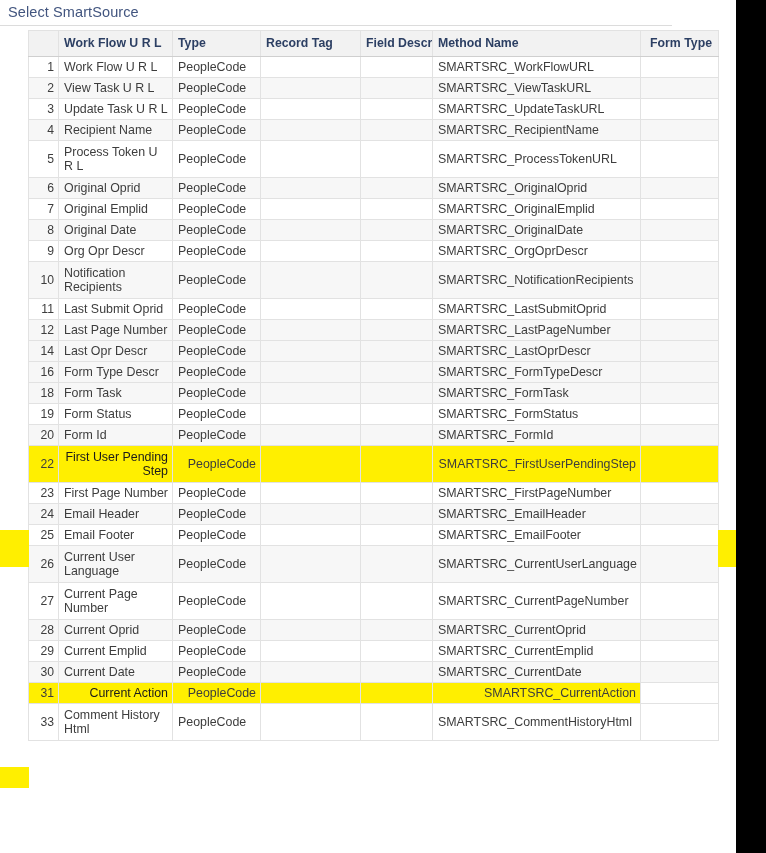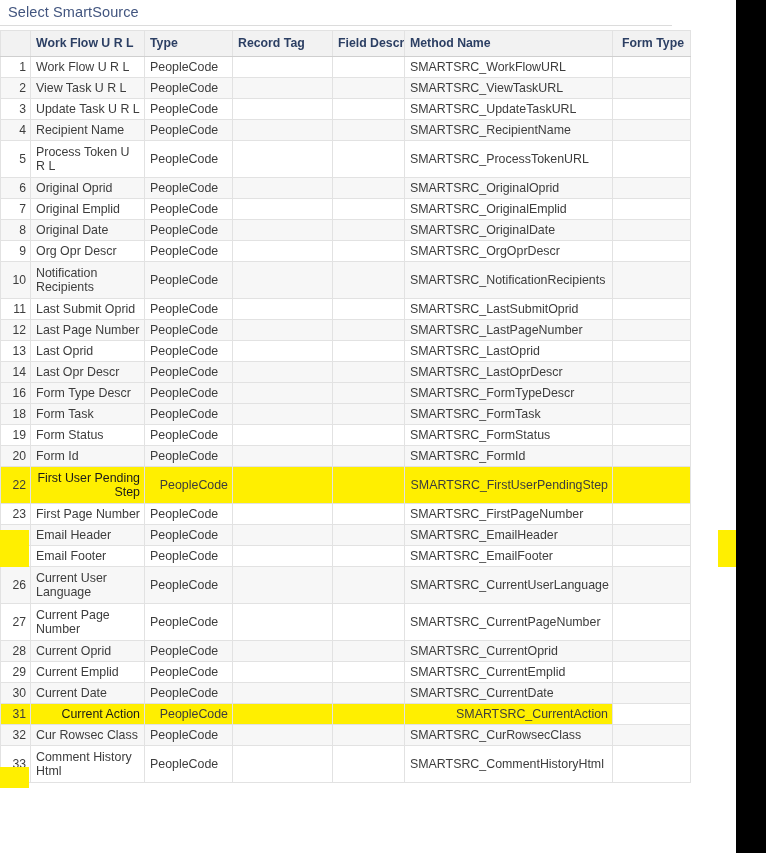--- a/index.html
+++ b/index.html
@@ -39,20 +39,21 @@
     padding: 4px 0 5px 8px;
     letter-spacing: .1px;
     font-weight: normal;
   }
   .title-rule {
     border-bottom: 1px solid #dcdcdc;
     margin: 0;
     height: 0;
   }
   .grid-wrap {
+    padding-left: 28px;
     padding-top: 4px;
     box-sizing: border-box;
   }
   table.grid {
     border-collapse: collapse;
     table-layout: fixed;
     width: 690px;
     font-size: 12.4px;
   }
   table.grid th, table.grid td {
@@ -260,29 +261,20 @@
           </tr>
           <tr class="alt">
             <td class="cell-num">12</td>
             <td class="cell-name">Last Page Number</td>
             <td class="cell-type">PeopleCode</td>
             <td class="cell-rtag"></td>
             <td class="cell-fname"></td>
             <td class="cell-method">SMARTSRC_LastPageNumber</td>
             <td class="cell-ftype"></td>
           </tr>
-          <tr>
-            <td class="cell-num">13</td>
-            <td class="cell-name">Last Oprid</td>
-            <td class="cell-type">PeopleCode</td>
-            <td class="cell-rtag"></td>
-            <td class="cell-fname"></td>
-            <td class="cell-method">SMARTSRC_LastOprid</td>
-            <td class="cell-ftype"></td>
-          </tr>
           <tr class="alt">
             <td class="cell-num">14</td>
             <td class="cell-name">Last Opr Descr</td>
             <td class="cell-type">PeopleCode</td>
             <td class="cell-rtag"></td>
             <td class="cell-fname"></td>
             <td class="cell-method">SMARTSRC_LastOprDescr</td>
             <td class="cell-ftype"></td>
           </tr>
           <tr class="alt">
@@ -404,29 +396,20 @@
           </tr>
           <tr class="hl">
             <td class="cell-num">31</td>
             <td class="cell-name">Current Action</td>
             <td class="cell-type">PeopleCode</td>
             <td class="cell-rtag"></td>
             <td class="cell-fname"></td>
             <td class="cell-method">SMARTSRC_CurrentAction</td>
             <td class="cell-ftype"></td>
           </tr>
-          <tr class="alt">
-            <td class="cell-num">32</td>
-            <td class="cell-name">Cur Rowsec Class</td>
-            <td class="cell-type">PeopleCode</td>
-            <td class="cell-rtag"></td>
-            <td class="cell-fname"></td>
-            <td class="cell-method">SMARTSRC_CurRowsecClass</td>
-            <td class="cell-ftype"></td>
-          </tr>
           <tr>
             <td class="cell-num cell-tall">33</td>
             <td class="cell-name cell-tall">Comment History Html</td>
             <td class="cell-type cell-tall">PeopleCode</td>
             <td class="cell-rtag cell-tall"></td>
             <td class="cell-fname cell-tall"></td>
             <td class="cell-method cell-tall">SMARTSRC_CommentHistoryHtml</td>
             <td class="cell-ftype cell-tall"></td>
           </tr>
         </tbody>

